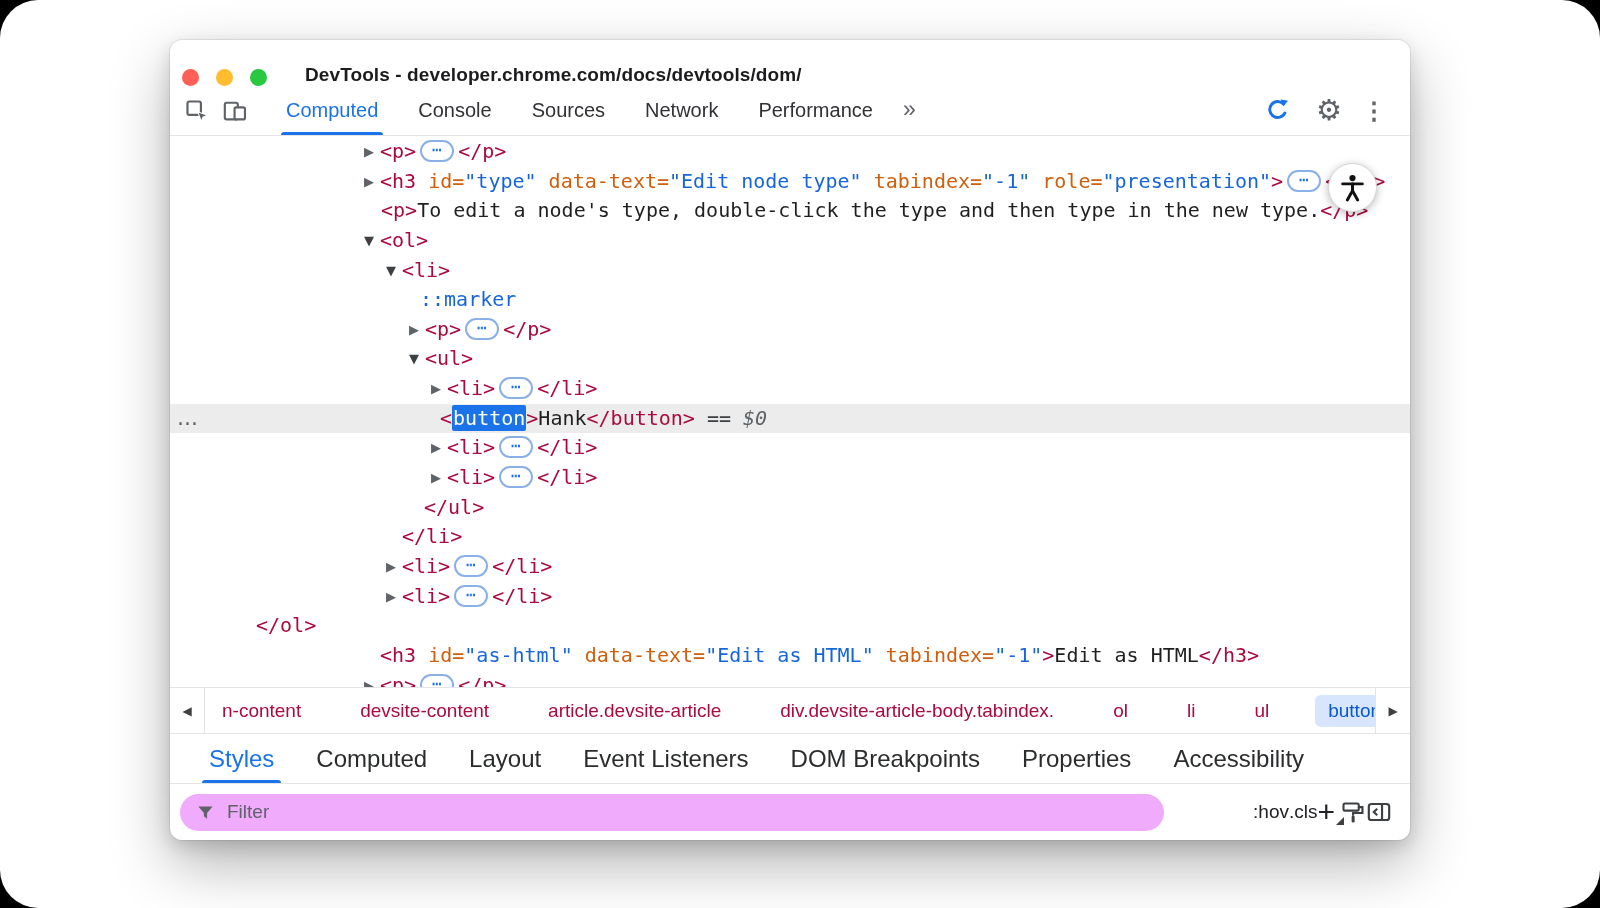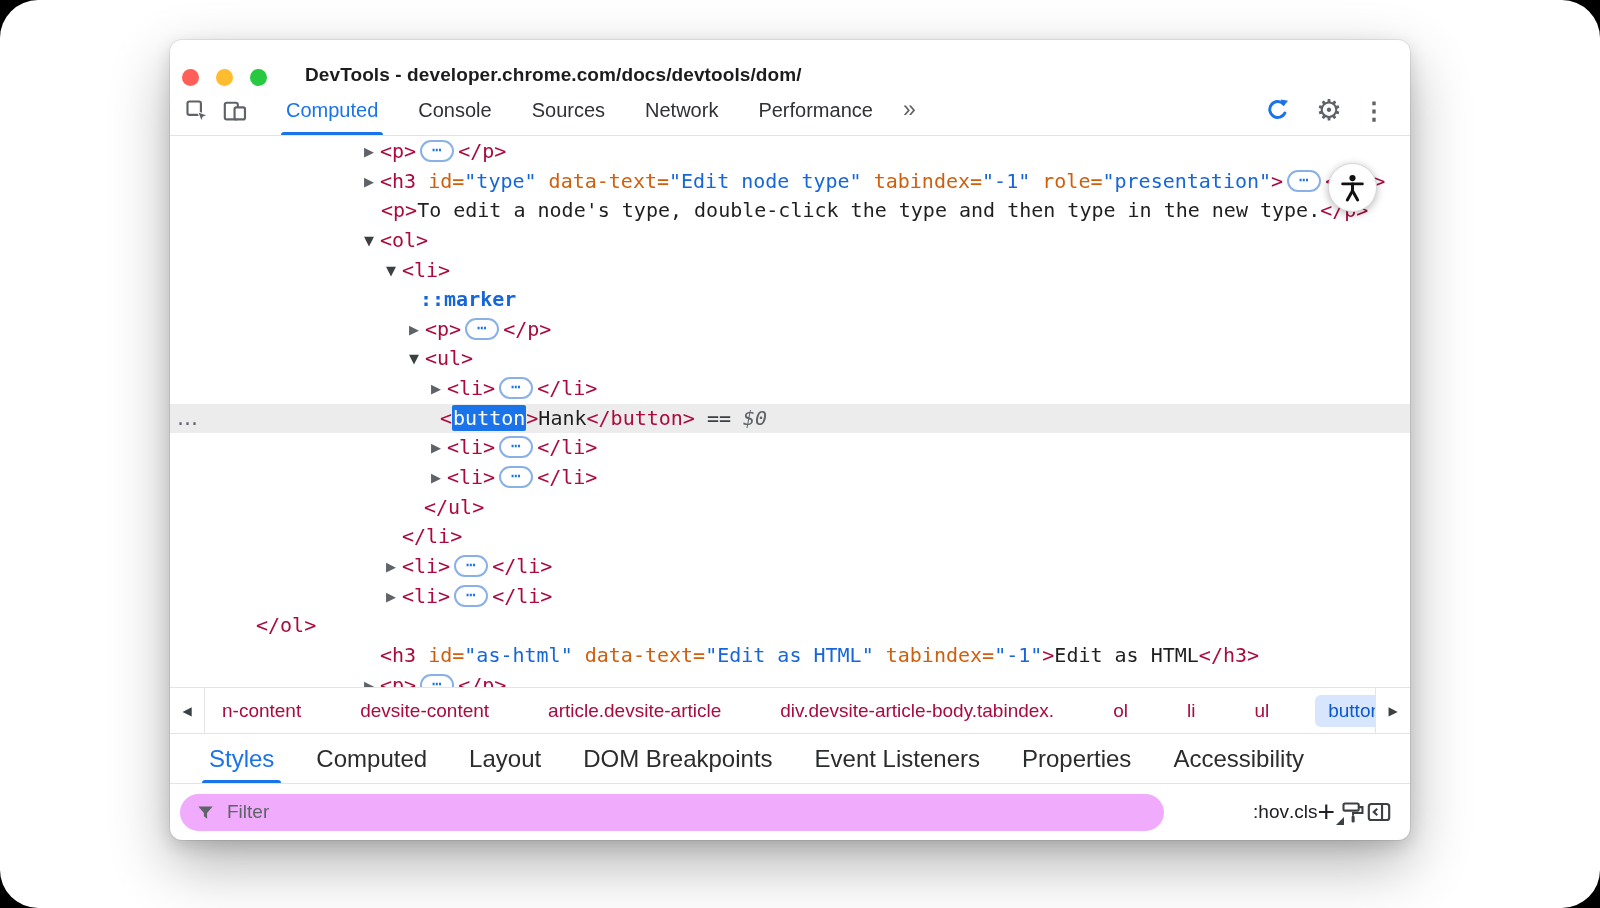--- a/index.html
+++ b/index.html
@@ -33,21 +33,21 @@
   .tree{flex:1 1 auto;position:relative;overflow:hidden;font-family:"DejaVu Sans Mono",monospace;
         font-size:20px;padding-top:1px;color:var(--txt);}
   .row{height:29.65px;line-height:29.65px;position:relative;white-space:pre;}
   .row.selected{background:var(--row_selected);}
   .arrow{position:absolute;top:0;width:18px;text-align:center;font-size:13px;font-family:"DejaVu Sans",sans-serif;}
   .arrow.c{color:#5f6368;} .arrow.e{color:#3c4043;}
   .tok-tag{color:var(--tag);}
   .tok-attr{color:var(--attr);}
   .tok-val{color:var(--val);}
   .tok-txt{color:var(--txt);}
-  .tok-marker{color:var(--val);font-weight:bold;}
+  .tok-marker{color:var(--val);}
   .tok-eq{color:#3c4043;}
   .tok-res{color:var(--muted);font-style:italic;}
   .tok-sel{background:var(--word_bg);color:var(--word_txt);border-radius:2px;padding:1px 1px;}
   .pill{display:inline-flex;align-items:center;justify-content:center;height:18px;min-width:30px;
         border:2px solid var(--pill_border);border-radius:11px;color:var(--accent);margin:0 4px;vertical-align:2px;background:#fff;}
   .pill .dots{font-size:16px;line-height:1;letter-spacing:1px;transform:translateY(-1px);}
   .gutter{position:absolute;left:7px;top:0;color:#5f6368;font-size:21px;letter-spacing:1px;font-family:"DejaVu Sans",sans-serif;}
   .a11y{position:absolute;left:1158px;top:27px;width:47px;height:47px;background:#fff;border:1px solid #d6d6d6;
         border-radius:50%;box-shadow:0 2px 9px rgba(0,0,0,.28);display:flex;align-items:center;justify-content:center;z-index:5;}
 
@@ -167,22 +167,22 @@
           <span class="crumb">ul</span>
           <span class="crumb selected">button</span>
         </div>
       <span class="crumb-arrow right">▶</span>
     </div>
 
     <div class="paneltabs" id="panel-tabs">
         <div class="ptab active">Styles</div>
         <div class="ptab">Computed</div>
         <div class="ptab">Layout</div>
+        <div class="ptab">Event Listeners</div>
         <div class="ptab">DOM Breakpoints</div>
-        <div class="ptab">Event Listeners</div>
         <div class="ptab">Properties</div>
         <div class="ptab">Accessibility</div>
       </div>
 
     <div class="filterbar">
       <div class="filterinput">
         <span class="ficon">
           <svg width="19" height="19" viewBox="0 0 24 24">
             <path d="M3 4.5 H21 L14 12.6 V19.8 L10 16.6 V12.6 Z" fill="#5f6368"></path>
           </svg>

